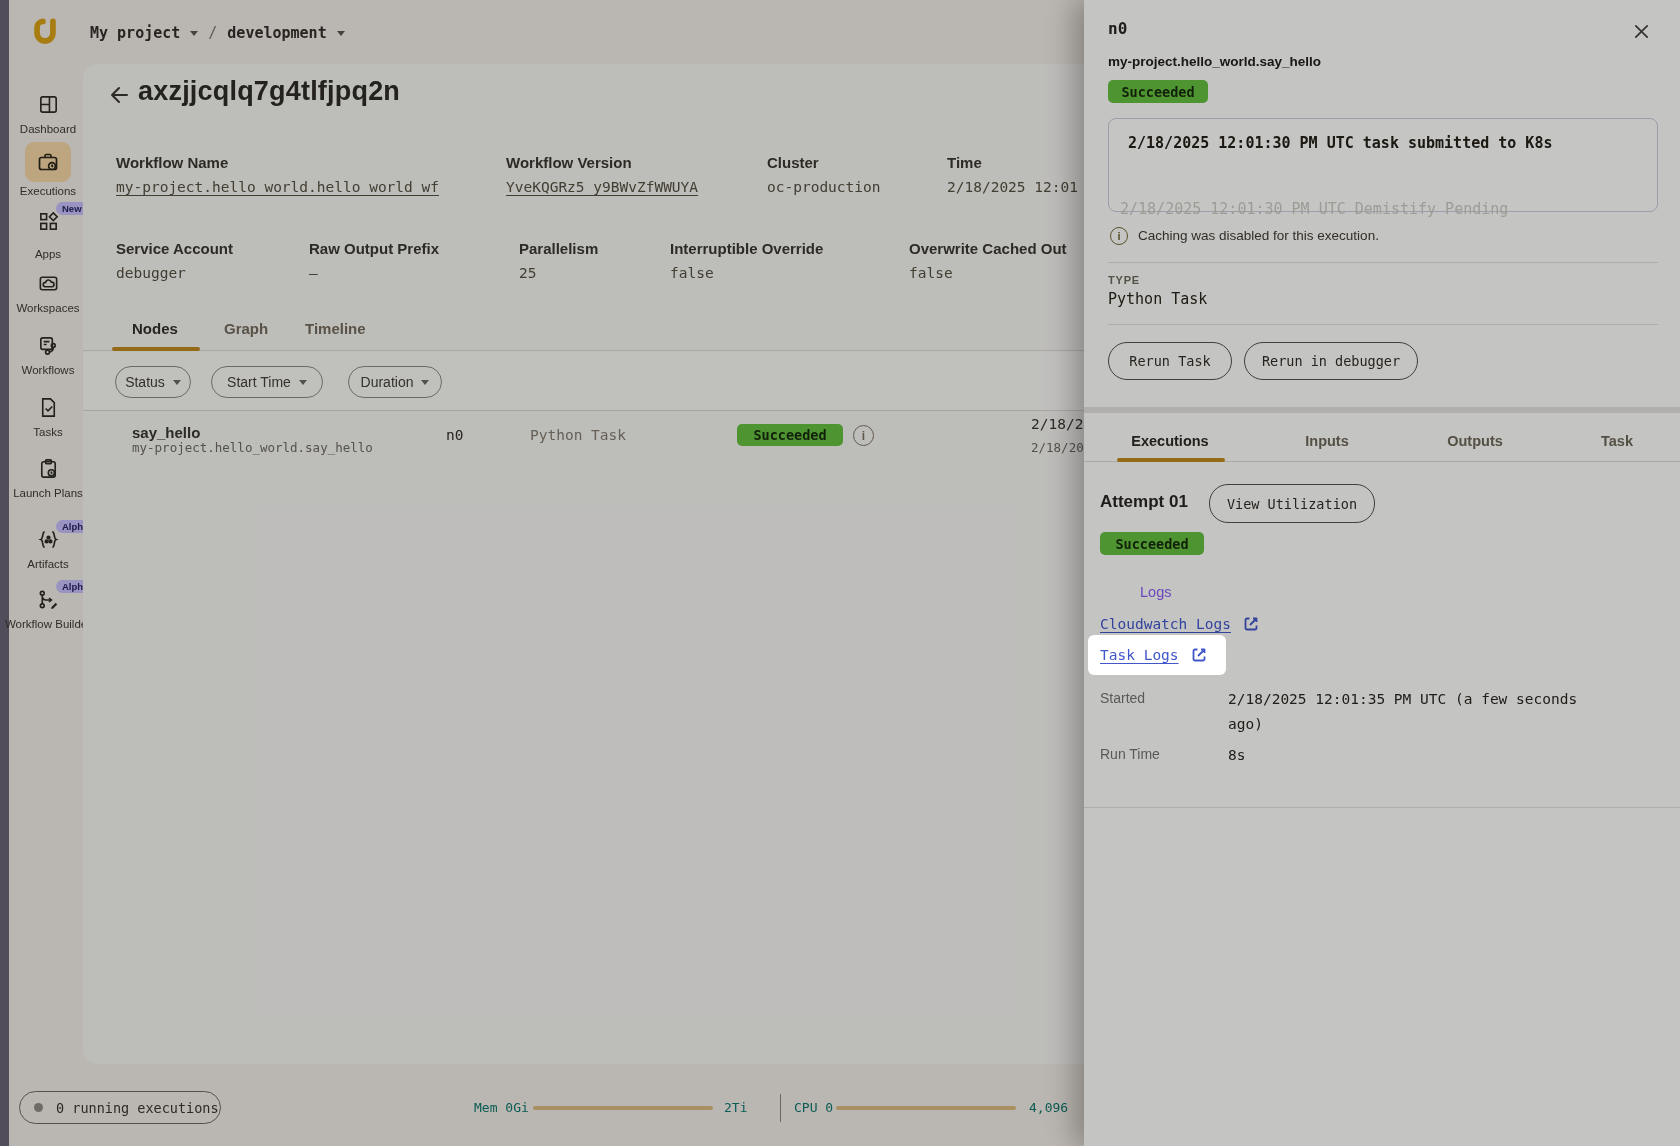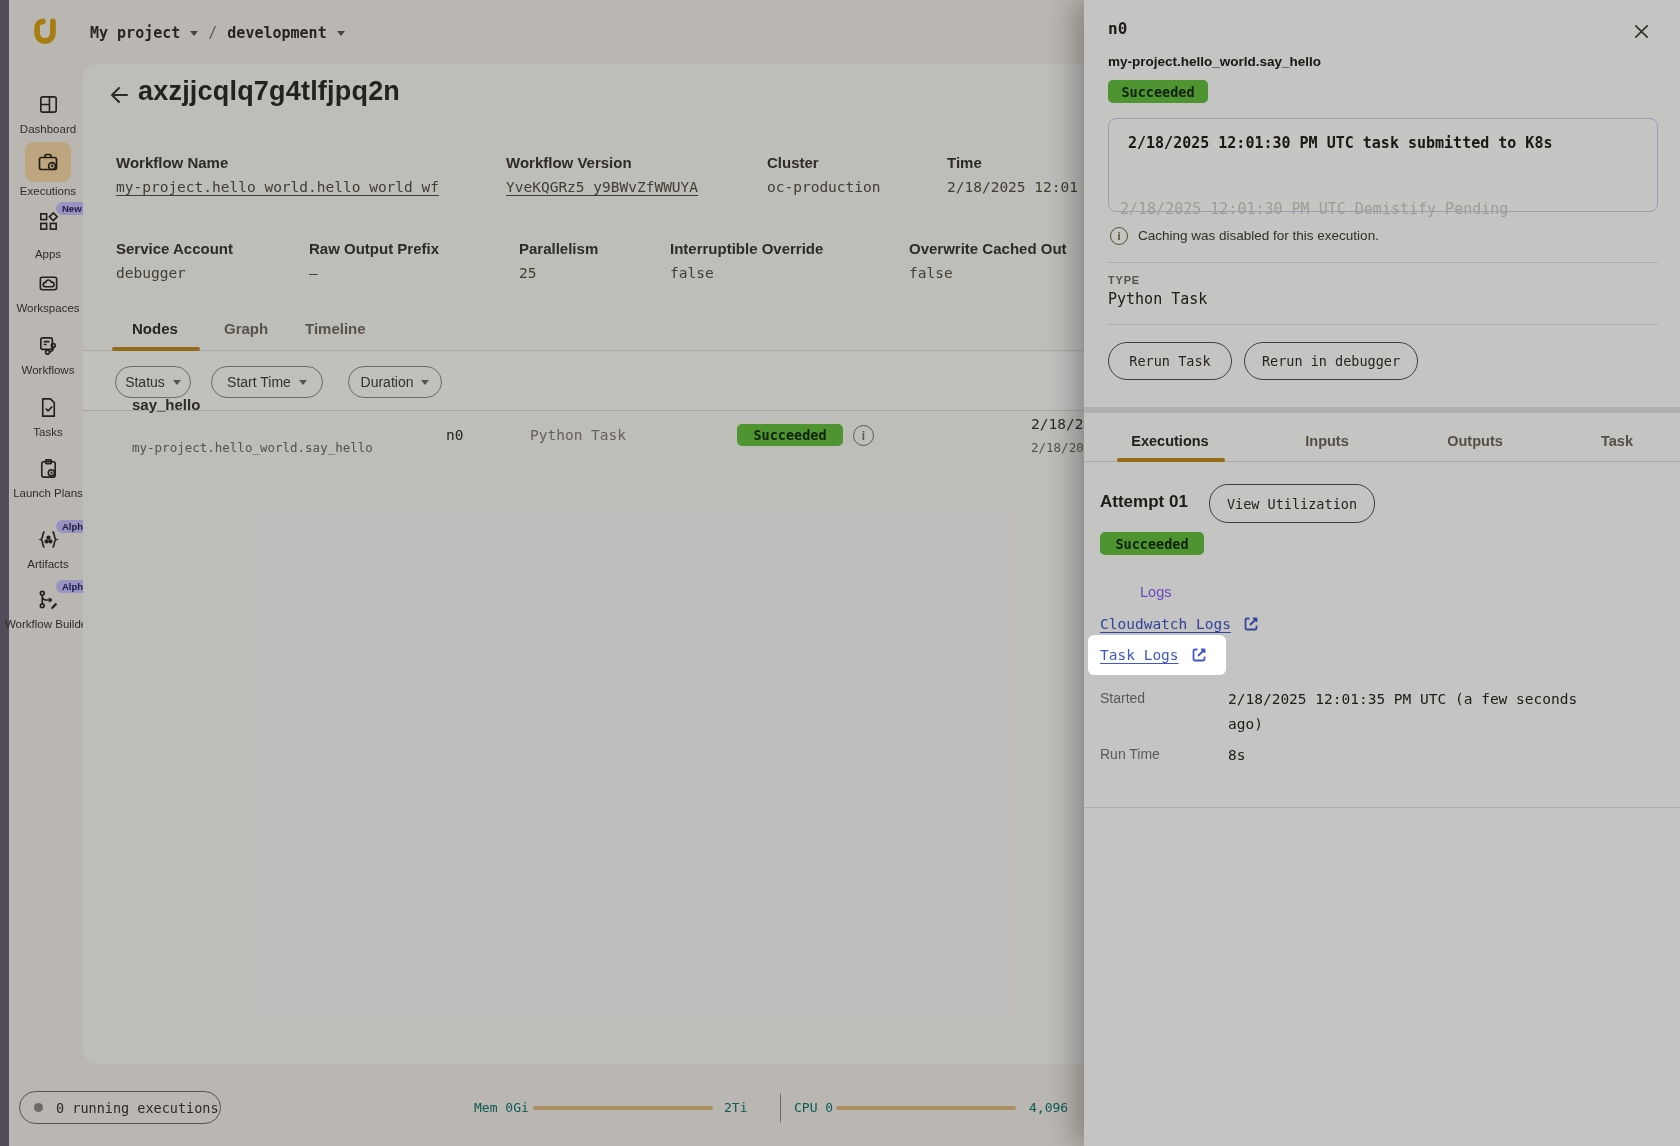--- a/index.html
+++ b/index.html
@@ -245,21 +245,21 @@
     <span>Start Time</span>
     <span class="caret" style="border-top-color:#6E6962;"></span>
   </div>
   <div class="abs pill" style="left:348px;top:366px;width:94px;height:32px;">
     <span>Duration</span>
     <span class="caret" style="border-top-color:#6E6962;"></span>
   </div>
   <div class="abs hline" style="left:83px;top:410px;width:1577px;background:#D8D4CE;"></div>
 
   <div class="abs" style="left:83px;top:411px;width:1001px;height:60px;cursor:pointer;"></div>
-  <div class="abs row-name" style="left:132px;top:396px;text-align:center;">say_hello</div>
+  <div class="abs row-name" style="left:132px;top:424px;text-align:center;">say_hello</div>
   <div class="abs row-sub" style="left:132px;top:440px;">my-project.hello_world.say_hello</div>
   <div class="abs mono" style="left:446px;top:427px;font-size:14.5px;color:#33302A;">n0</div>
   <div class="abs mono" style="left:530px;top:427px;font-size:14.5px;color:#837B6E;">Python Task</div>
   <div class="abs badge-green" style="left:737px;top:424px;width:106px;height:22px;">Succeeded</div>
   <div class="abs info-circle" style="left:853px;top:425px;width:21px;height:21px;border:1.6px solid #7A7263;color:#7A7263;">i</div>
   <div class="abs mono" style="left:1031px;top:416px;font-size:14.5px;color:#3A362F;white-space:nowrap;">2/18/20</div>
   <div class="abs mono" style="left:1031px;top:440px;font-size:12.5px;color:#6E6960;white-space:nowrap;">2/18/202</div>
 
   <div class="abs status-pill">
     <span class="dot"></span>

